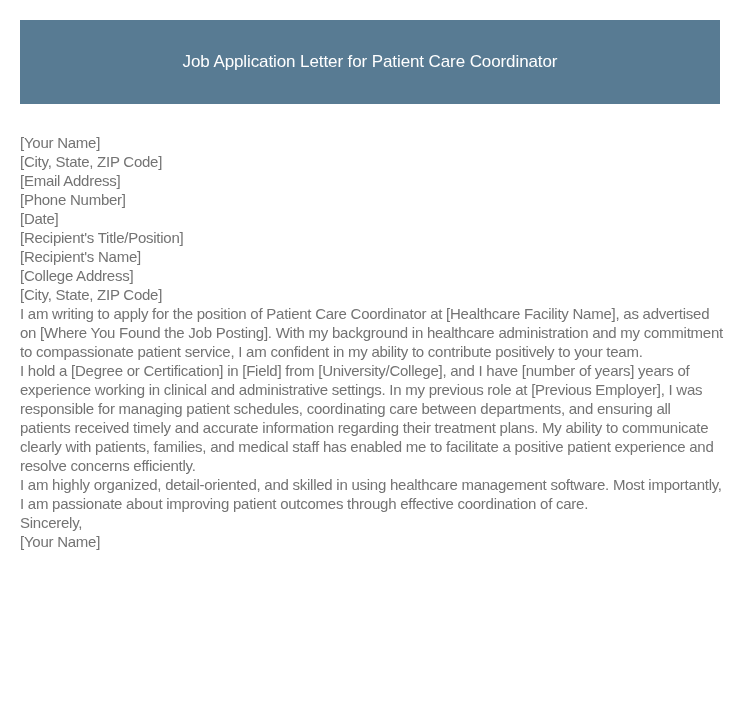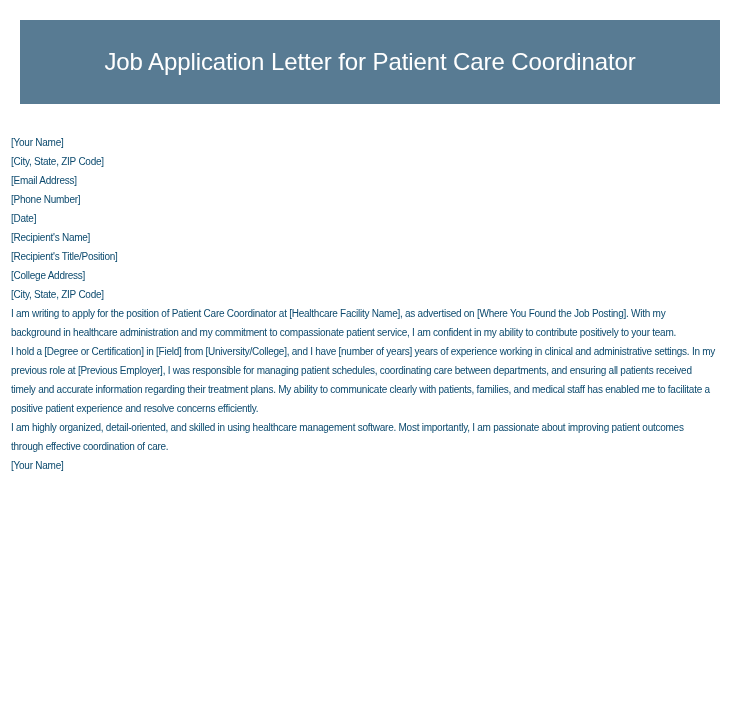--- a/index.html
+++ b/index.html
@@ -3,43 +3,44 @@
   <meta charset="utf-8">
   <style>
     html, body { margin: 0; padding: 0; background: #ffffff; }
     body { width: 740px; height: 705px; overflow: hidden; position: relative; }
     .header {
       position: absolute; left: 20px; top: 20px; width: 700px; height: 84px;
       background: #587b93; display: flex; align-items: center; justify-content: center;
     }
     .header h1 {
       margin: 0; color: #ffffff; font-family: "Liberation Sans", sans-serif;
-      font-weight: normal; font-size: 24px; letter-spacing: -0.1px;
+      font-weight: normal; font-size: 17px; letter-spacing: -0.1px;
     }
     .letter {
-      position: absolute; left: 11px; top: 133px; width: 705px;
-      font-family: "Liberation Sans", sans-serif; font-size: 10px;
-      line-height: 19px; color: #0c4a6e; letter-spacing: -0.25px;
+      position: absolute; left: 20px; top: 133px; width: 705px;
+      font-family: "Liberation Sans", sans-serif; font-size: 15px;
+      line-height: 19px; color: #737373; letter-spacing: -0.25px;
     }
     .letter div { margin: 0; }
   </style>
 </head>
 <body>
 
 <div class="header">
   <h1>Job Application Letter for Patient Care Coordinator</h1>
 </div>
 
 <div class="letter">
   <div>[Your Name]</div>
   <div>[City, State, ZIP Code]</div>
   <div>[Email Address]</div>
   <div>[Phone Number]</div>
   <div>[Date]</div>
+  <div>[Recipient's Title/Position]</div>
   <div>[Recipient's Name]</div>
-  <div>[Recipient's Title/Position]</div>
   <div>[College Address]</div>
   <div>[City, State, ZIP Code]</div>
   <div>I am writing to apply for the position of Patient Care Coordinator at [Healthcare Facility Name], as advertised on [Where You Found the Job Posting]. With my background in healthcare administration and my commitment to compassionate patient service, I am confident in my ability to contribute positively to your team.</div>
   <div>I hold a [Degree or Certification] in [Field] from [University/College], and I have [number of years] years of experience working in clinical and administrative settings. In my previous role at [Previous Employer], I was responsible for managing patient schedules, coordinating care between departments, and ensuring all patients received timely and accurate information regarding their treatment plans. My ability to communicate clearly with patients, families, and medical staff has enabled me to facilitate a positive patient experience and resolve concerns efficiently.</div>
   <div>I am highly organized, detail-oriented, and skilled in using healthcare management software. Most importantly, I am passionate about improving patient outcomes through effective coordination of care.</div>
+  <div>Sincerely,</div>
   <div>[Your Name]</div>
 </div>
 
 </body></html>

